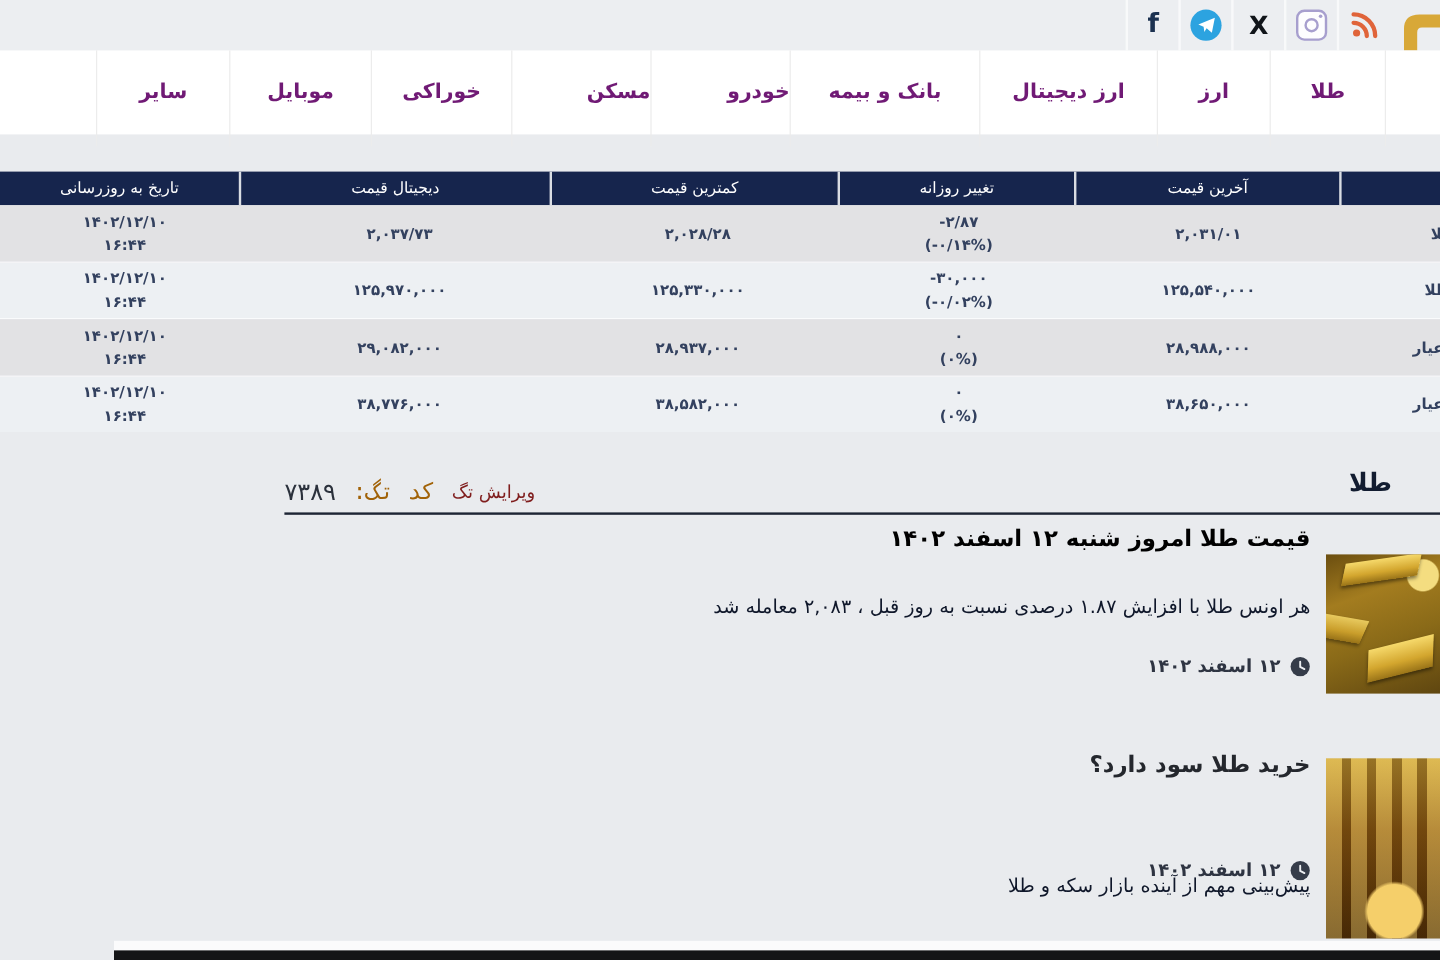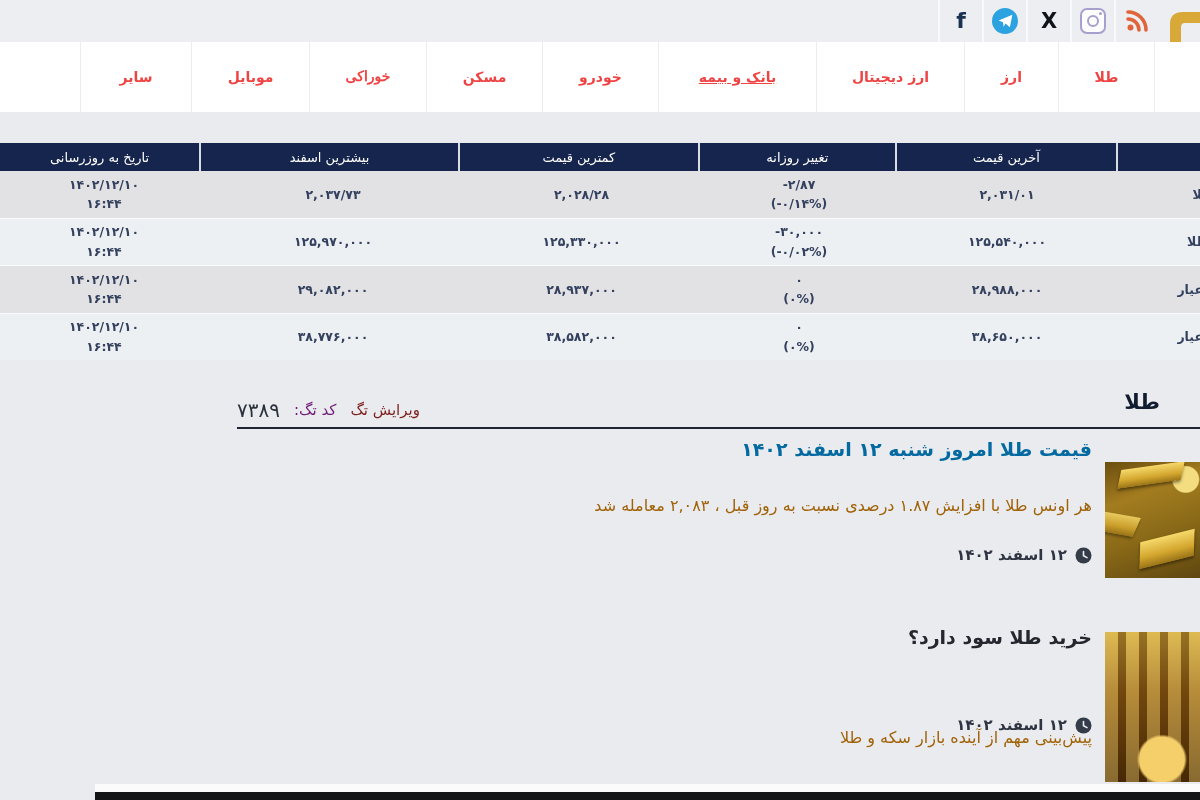--- a/index.html
+++ b/index.html
@@ -23,25 +23,25 @@
                  border-radius:50%;background:#a79fce;}
 
   
   .logo{position:absolute;top:0;right:0;width:34px;height:112px;overflow:visible;}
   .logo-gold{position:absolute;top:8px;right:-14px;}
   .logo-navy{position:absolute;top:56px;right:-12px;}
 
   
   .nav{position:absolute;top:42px;left:0;width:1200px;height:70px;background:#ffffff;
        display:flex;direction:rtl;padding-right:45px;box-sizing:border-box;}
-  .nav-item{height:80px;line-height:70px;text-align:center;font-size:14px;font-weight:600;
-            color:#ef4444;border-left:1px solid #ececec;cursor:pointer;white-space:nowrap;}
+  .nav-item{height:80px;line-height:70px;text-align:center;font-size:17px;font-weight:600;
+            color:#701a75;border-left:1px solid #ececec;cursor:pointer;white-space:nowrap;}
   .nav-item:first-child{border-right:1px solid #ececec;}
-  .w95{width:95px;} .w93{width:93px;} .w147{width:147px;} .w157{width:157px;text-decoration:underline;}
-  .w115{width:115px;} .w116{width:116px;font-family:Liberation Serif, serif;} .w117{width:117px;} .w110{width:110px;}
+  .w95{width:95px;} .w93{width:93px;} .w147{width:147px;} .w157{width:157px;}
+  .w115{width:115px;text-align:right;} .w116{width:116px;} .w117{width:117px;} .w110{width:110px;}
 
   
   .price-table{position:absolute;top:143px;right:-120px;width:1320px;direction:rtl;}
   .t-head{display:flex;height:28px;background:#16254d;}
   .t-head .cell{display:flex;align-items:center;justify-content:center;
                 color:#fff;font-size:13px;font-weight:normal;}
   .t-head .cell:not(:last-child){border-left:2px solid #d9dde3;}
   .t-row{display:flex;height:46.5px;cursor:pointer;}
   .t-row.odd{background:#e2e2e4;}
   .t-row.even{background:#edf0f3;}
@@ -52,29 +52,29 @@
   .c-low{width:239px;} .c-high{width:258px;} .c-date{width:200px;}
   .num{direction:ltr;unicode-bidi:isolate;}
   .chg-down{color:#b54a5f;font-size:12px;}
   .chg-up{color:#3fa65a;font-size:12px;}
 
   
   .tag-title{position:absolute;top:390px;right:40px;font-size:21px;font-weight:bold;color:#121c30;}
   .tag-cluster{position:absolute;top:398px;left:237px;display:flex;direction:rtl;
                align-items:center;gap:14px;}
   .tag-edit{font-size:15px;color:#7f1d1d;cursor:pointer;}
-  .tag-code-label{font-size:15px;color:#701a75;}
+  .tag-code-label{font-size:19px;color:#a16207;font-family:Liberation Mono, monospace;}
   .tag-code-value{font-size:20px;color:#2b313c;}
   .tag-divider{position:absolute;top:427px;left:237px;width:963px;height:2px;background:#1d2534;}
 
   
   .news-title{position:absolute;right:108px;font-size:19px;font-weight:bold;
-              color:#0369a1;cursor:pointer;white-space:nowrap;}
+              color:#000000;cursor:pointer;white-space:nowrap;}
   .news-title.dark{color:#24272d;}
-  .news-summary{position:absolute;right:108px;font-size:16px;color:#a16207;white-space:nowrap;}
+  .news-summary{position:absolute;right:108px;font-size:16px;color:#0f172a;white-space:nowrap;}
   .news-date{position:absolute;right:108px;display:flex;direction:rtl;align-items:center;
              gap:8px;font-size:15px;font-weight:600;color:#2e3442;}
   .news-img{position:absolute;right:0;width:95px;overflow:hidden;cursor:pointer;}
   .news-img-1{top:462px;height:116px;
     background:
       radial-gradient(circle at 85% 15%, #f4dd80 0 10%, rgba(0,0,0,0) 11%),
       linear-gradient(160deg,#6b4e10 0%,#a37c1f 30%,#8a6a18 60%,#5f4610 100%);}
   .news-img-2{top:632px;height:150px;
     background:
       radial-gradient(circle at 60% 85%, #f5cf6a 0 16%, rgba(0,0,0,0) 18%),
@@ -146,21 +146,21 @@
     <div class="nav-item w117">موبایل</div>
     <div class="nav-item w110">سایر</div>
   </nav>
 
   <div class="price-table">
     <div class="t-head">
       <div class="cell c-name"></div>
       <div class="cell c-last">آخرین قیمت</div>
       <div class="cell c-chg">تغییر روزانه</div>
       <div class="cell c-low">کمترین قیمت</div>
-      <div class="cell c-high">بیشترین اسفند</div>
+      <div class="cell c-high">دیجیتال قیمت</div>
       <div class="cell c-date">تاریخ به روزرسانی</div>
     </div>
 
     <div class="t-row odd">
       <div class="cell c-name">انس طلا</div>
       <div class="cell c-last">
           <span class="num">۲,۰۳۱/۰۱</span>
         </div>
       <div class="cell c-chg chg-down">
         <span class="num">-۲/۸۷</span>

